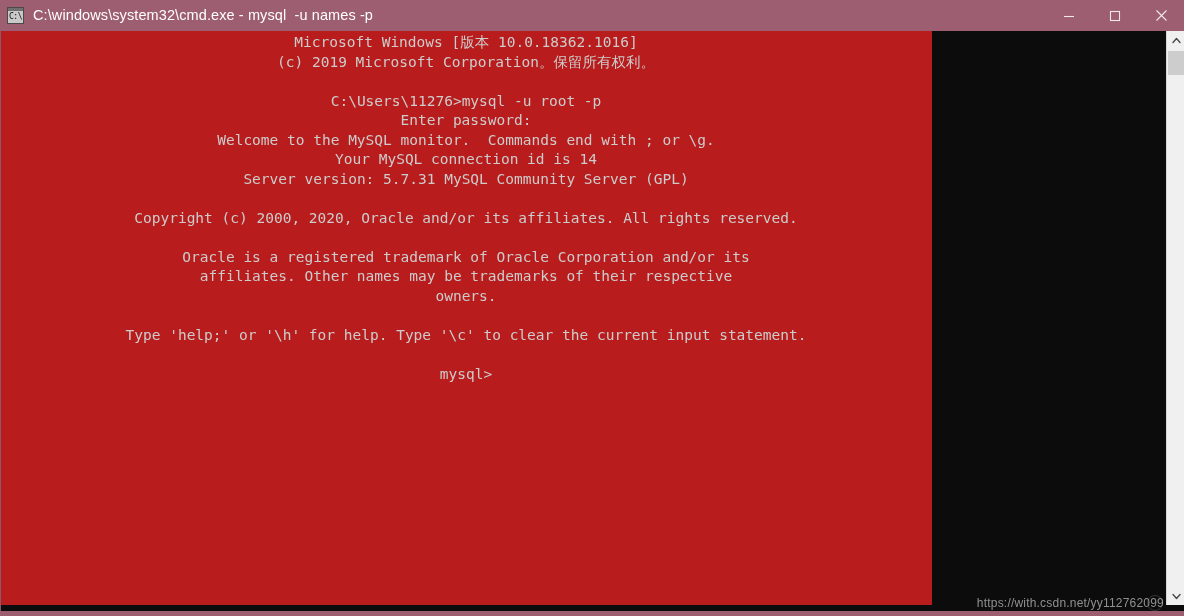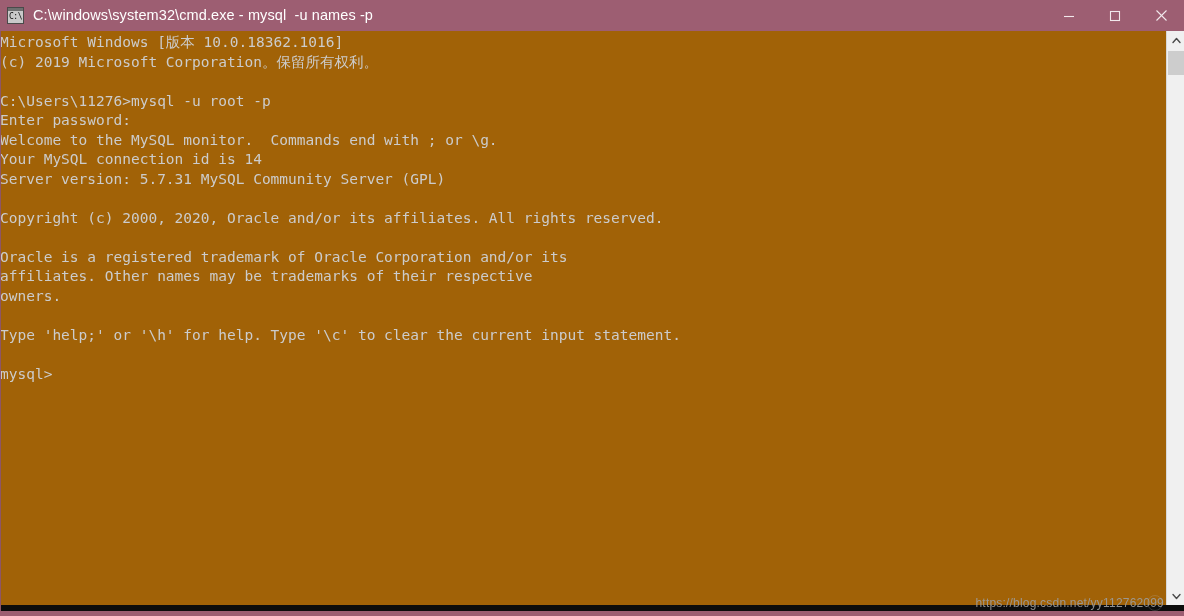--- a/index.html
+++ b/index.html
@@ -82,24 +82,25 @@
     justify-content: center;
     color: #f2e8ec;
   }
   .win-btn svg { display: block; }
 
   
   #console {
     position: absolute;
     left: 0;
     top: 31px;
-    width: 1166px;
+    width: 932px;
     height: 574px;
-    background: #a16207;
+    background: #b91c1c;
     overflow: hidden;
+    text-align: center;
   }
   #console-lines {
     position: absolute;
     left: 0;
     top: 2px;
     width: 100%;
     font-family: "DejaVu Sans Mono", monospace;
     font-size: 14.5px;
     line-height: 19.5px;
     color: #cccccc;
@@ -234,18 +235,18 @@
     </div>
     <div id="sb-track"></div>
     <div id="sb-thumb"></div>
     <div class="sb-arrow" id="sb-down">
       <svg width="9" height="7" viewBox="0 0 9 7" aria-hidden="true">
         <path d="M1 1.5 L4.5 5.5 L8 1.5" fill="none" stroke="#4a4a4a" stroke-width="1.4" stroke-linecap="round" stroke-linejoin="round"></path>
       </svg>
     </div>
   </div>
 
-  <div id="watermark">https://blog.csdn.net/yy112762099</div>
+  <div id="watermark">https://with.csdn.net/yy112762099</div>
   <div id="wm-logo"></div>
 
   <div id="left-border"></div>
   <div id="bottom-border"></div>
 </div>
 
 </body></html>

